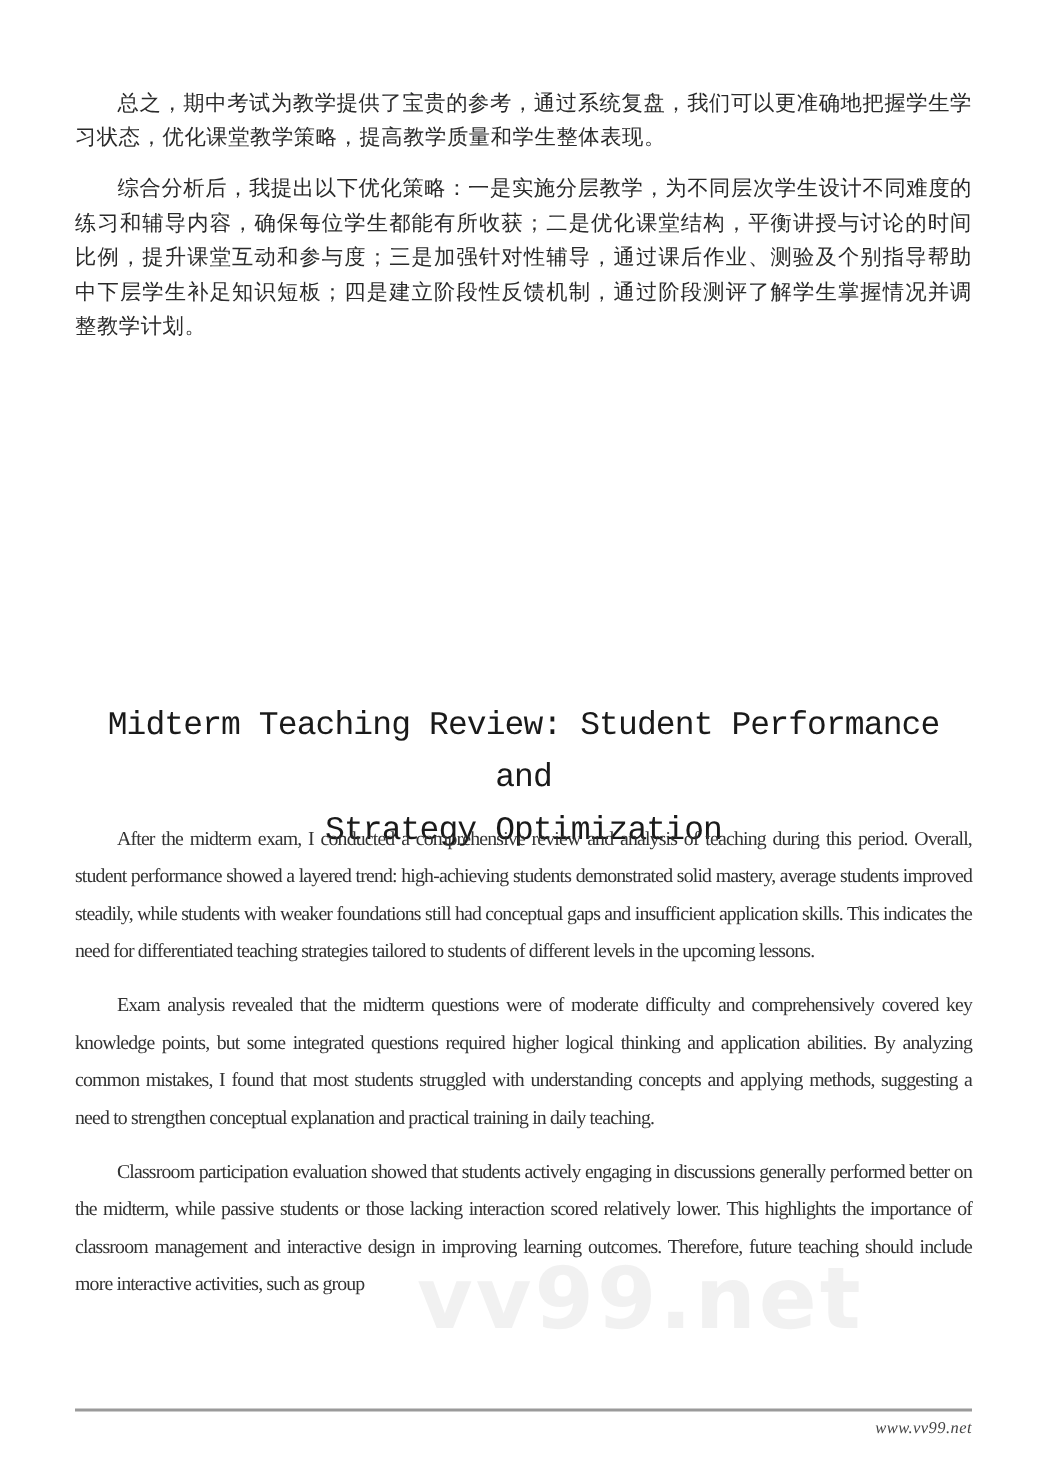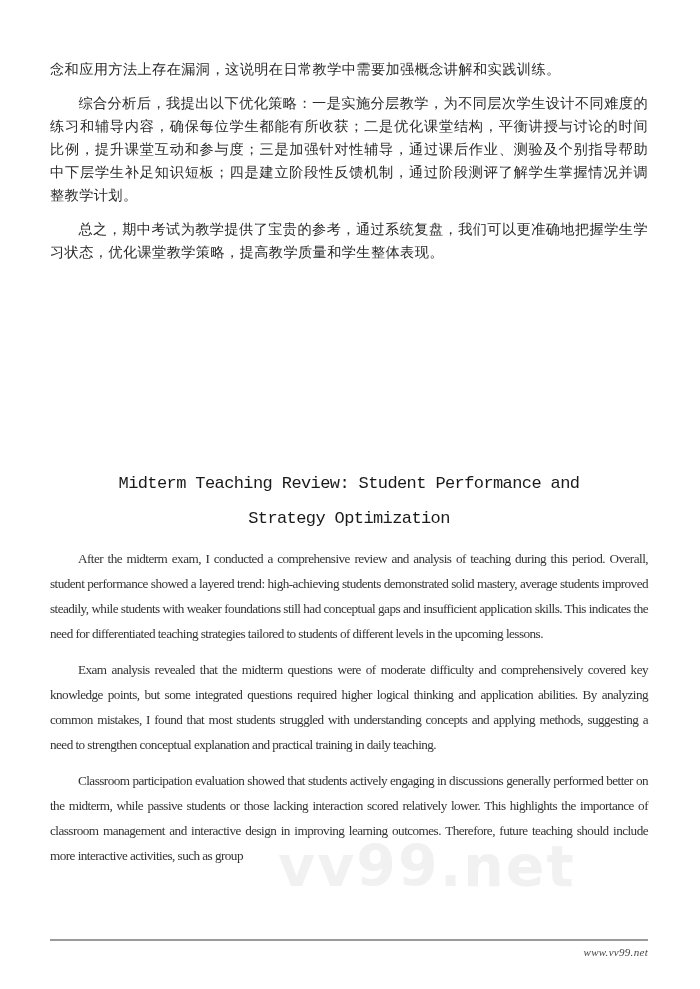--- a/index.html
+++ b/index.html
@@ -38,21 +38,21 @@
   .zh-section p.indent {
     text-indent: 2em;
   }
   .title {
     position: absolute;
     left: 0;
     top: 466px;
     width: 598px;
     text-align: center;
     font-family: "Liberation Mono", monospace;
-    font-size: 17px;
+    font-size: 22px;
     line-height: 35px;
     color: #1a1a1a;
     letter-spacing: -0.6px;
   }
   .en-section {
     position: absolute;
     left: 0;
     top: 546px;
     width: 598px;
     font-family: "Liberation Mono", monospace;
@@ -98,23 +98,22 @@
     letter-spacing: 0.3px;
     text-align: center;
   }
 </style>
 </head>
 <body>
 
 <div class="page">
 
   <div class="zh-section">
-    <p>念和应用方法上存在漏洞，这说明在日常教学中需要加强概念讲解和实践训练。</p>
+    <p class="indent">总之，期中考试为教学提供了宝贵的参考，通过系统复盘，我们可以更准确地把握学生学习状态，优化课堂教学策略，提高教学质量和学生整体表现。</p>
     <p class="indent">综合分析后，我提出以下优化策略：一是实施分层教学，为不同层次学生设计不同难度的练习和辅导内容，确保每位学生都能有所收获；二是优化课堂结构，平衡讲授与讨论的时间比例，提升课堂互动和参与度；三是加强针对性辅导，通过课后作业、测验及个别指导帮助中下层学生补足知识短板；四是建立阶段性反馈机制，通过阶段测评了解学生掌握情况并调整教学计划。</p>
-    <p class="indent">总之，期中考试为教学提供了宝贵的参考，通过系统复盘，我们可以更准确地把握学生学习状态，优化课堂教学策略，提高教学质量和学生整体表现。</p>
   </div>
 
   <div class="title">
     <div>Midterm Teaching Review: Student Performance and</div>
     <div>Strategy Optimization</div>
   </div>
 
   <div class="en-section">
     <p>After the midterm exam, I conducted a comprehensive review and analysis of teaching during this period. Overall, student performance showed a layered trend: high-achieving students demonstrated solid mastery, average students improved steadily, while students with weaker foundations still had conceptual gaps and insufficient application skills. This indicates the need for differentiated teaching strategies tailored to students of different levels in the upcoming lessons.</p>
     <p>Exam analysis revealed that the midterm questions were of moderate difficulty and comprehensively covered key knowledge points, but some integrated questions required higher logical thinking and application abilities. By analyzing common mistakes, I found that most students struggled with understanding concepts and applying methods, suggesting a need to strengthen conceptual explanation and practical training in daily teaching.</p>

